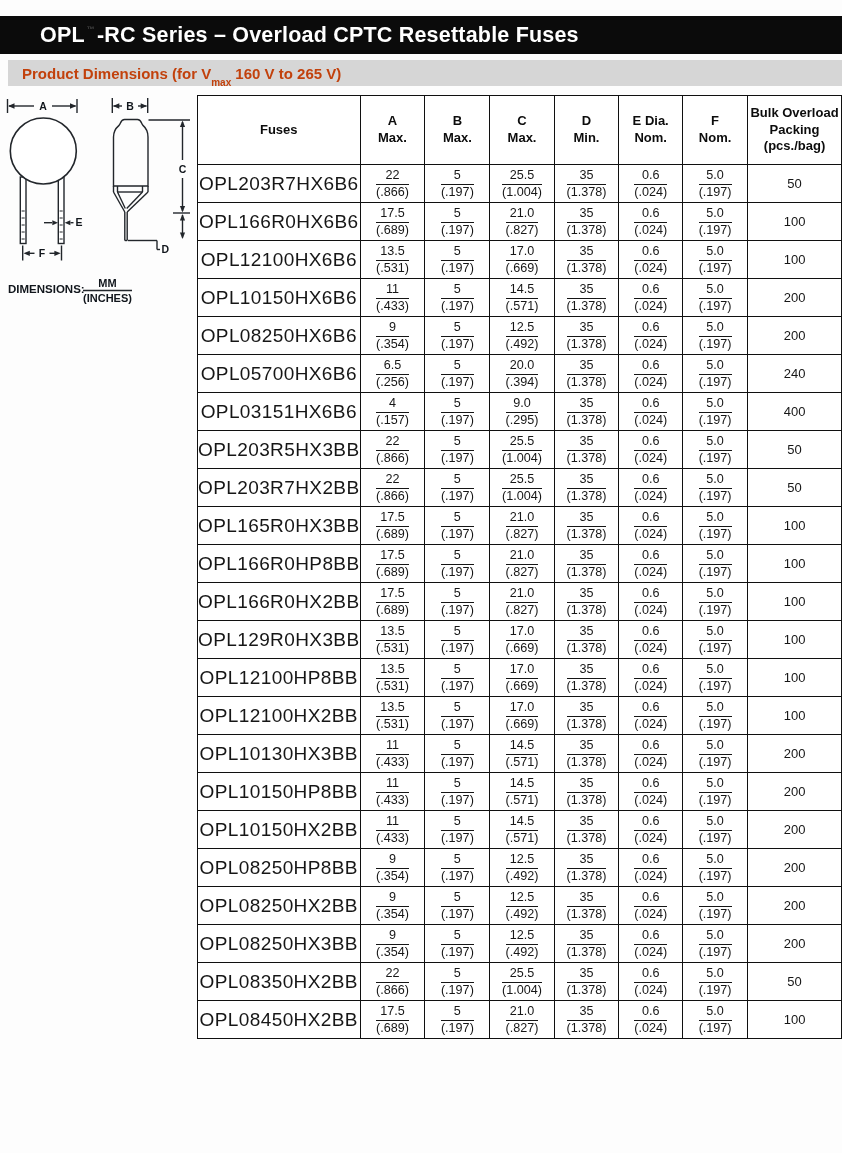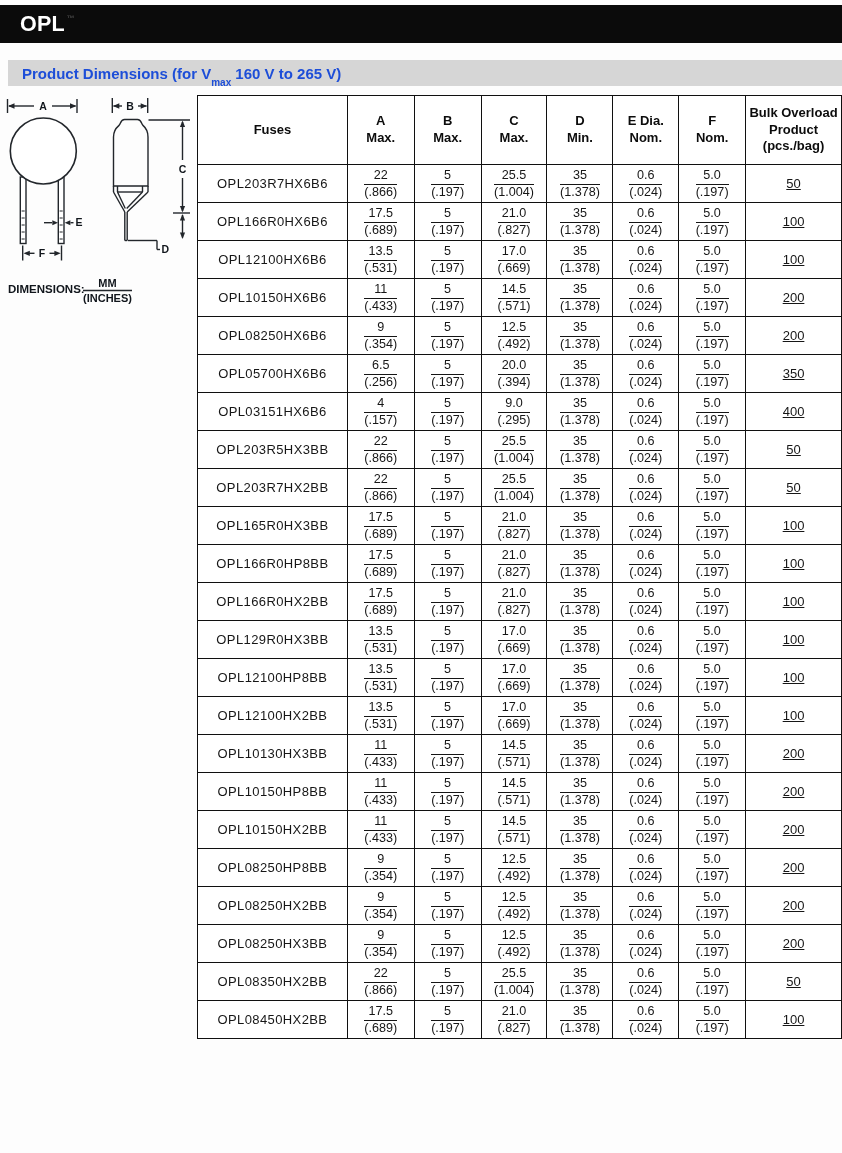--- a/index.html
+++ b/index.html
@@ -3,63 +3,64 @@
 <meta charset="utf-8">
 <style>
   html,body{margin:0;padding:0;}
   body{
     width:842px;height:1153px;position:relative;background:#fdfdfd;
     font-family:"Liberation Sans","DejaVu Sans",sans-serif;color:#161616;
     overflow:hidden;
   }
   
   .title-bar{
-    position:absolute;left:0;top:5px;width:842px;height:38px;background:#0b0b0b;
-    color:#fff;display:flex;align-items:center;box-sizing:border-box;padding-left:20px;
+    position:absolute;left:0;top:16px;width:842px;height:38px;background:#0b0b0b;
+    color:#fff;display:flex;align-items:center;box-sizing:border-box;padding-left:40px;
     font-weight:bold;font-size:21.5px;letter-spacing:.2px;
   }
   .title-bar .tm{
     font-size:8px;color:#474747;align-self:flex-start;margin:9px 2px 0 2px;font-weight:bold;
   }
   
   .section-bar{
     position:absolute;left:8px;top:60px;width:834px;height:26px;background:#d6d6d6;
     display:flex;align-items:center;box-sizing:border-box;padding-left:14px;
-    font-weight:bold;font-size:15px;color:#1d4ed8;
+    font-weight:bold;font-size:15px;color:#c2410c;
   }
   .section-bar sub{font-size:10px;line-height:0;position:relative;bottom:-3px;font-weight:bold;}
   
   .diagram{position:absolute;left:0;top:95px;width:200px;height:215px;}
   .diagram svg{display:block;}
   .diagram text{fill:#11161c;font-family:"Liberation Sans","DejaVu Sans",sans-serif;}
   .dlabel{font-size:10.5px;font-weight:bold;}
   .dimtext{font-size:11.5px;font-weight:bold;}
   .unittext{font-size:11px;font-weight:bold;}
   
   .dim-table{
     position:absolute;left:197px;top:95px;border-collapse:collapse;table-layout:fixed;
     background:#fff;
   }
   .dim-table th,.dim-table td{
     border:1.6px solid #101010;text-align:center;vertical-align:middle;padding:0;
   }
   .dim-table th{height:68px;font-size:13px;font-weight:bold;line-height:1.3;color:#0c0c0c;}
   .dim-table td{height:37px;font-size:13px;}
-  .dim-table td.model{font-size:13px;letter-spacing:.4px;}
-  .dim-table td.qty{font-size:13px;text-decoration:underline;}
+  .dim-table td.model{font-size:19px;letter-spacing:.4px;}
+  .dim-table td.qty{font-size:13px;}
   .frac{display:inline-flex;flex-direction:column;align-items:stretch;line-height:1.18;font-size:12.6px;}
   .frac .num{border-bottom:1.3px solid #151515;padding:0 3px .5px 3px;}
   .frac .den{padding-top:.5px;}
 </style>
 </head>
 <body>
 
 <div class="title-bar">
   <span>OPL</span>
     <span class="tm">™</span>
+    <span>-RC Series – Overload CPTC Resettable Fuses</span>
 </div>
 
 <div class="section-bar">
   <span><span>Product Dimensions (for V</span><sub>max</sub><span> 160 V to 265 V)</span></span>
 </div>
 
 <div class="diagram">
   <svg width="200" height="215" viewBox="0 0 200 215">
     <g stroke="#22262b" stroke-width="1.4" fill="none">
 
@@ -186,21 +187,21 @@
         <th>
           <div>E Dia.</div>
           <div>Nom.</div>
         </th>
         <th>
           <div>F</div>
           <div>Nom.</div>
         </th>
         <th>
           <div>Bulk Overload</div>
-          <div>Product</div>
+          <div>Packing</div>
           <div>(pcs./bag)</div>
         </th>
       </tr>
   </thead>
   <tbody>
       <tr>
         <td class="model">OPL203R7HX6B6</td>
         <td><span class="frac">
             <span class="num">22</span>
             <span class="den">(.866)</span>
@@ -358,21 +359,21 @@
             <span class="den">(1.378)</span>
           </span></td>
         <td><span class="frac">
             <span class="num">0.6</span>
             <span class="den">(.024)</span>
           </span></td>
         <td><span class="frac">
             <span class="num">5.0</span>
             <span class="den">(.197)</span>
           </span></td>
-        <td class="qty">350</td>
+        <td class="qty">240</td>
       </tr>
       <tr>
         <td class="model">OPL03151HX6B6</td>
         <td><span class="frac">
             <span class="num">4</span>
             <span class="den">(.157)</span>
           </span></td>
         <td><span class="frac">
             <span class="num">5</span>
             <span class="den">(.197)</span>

